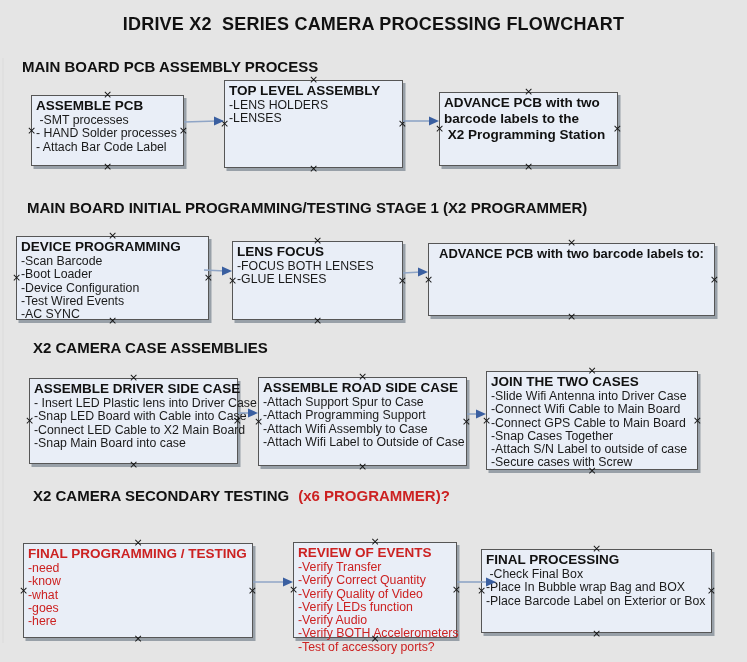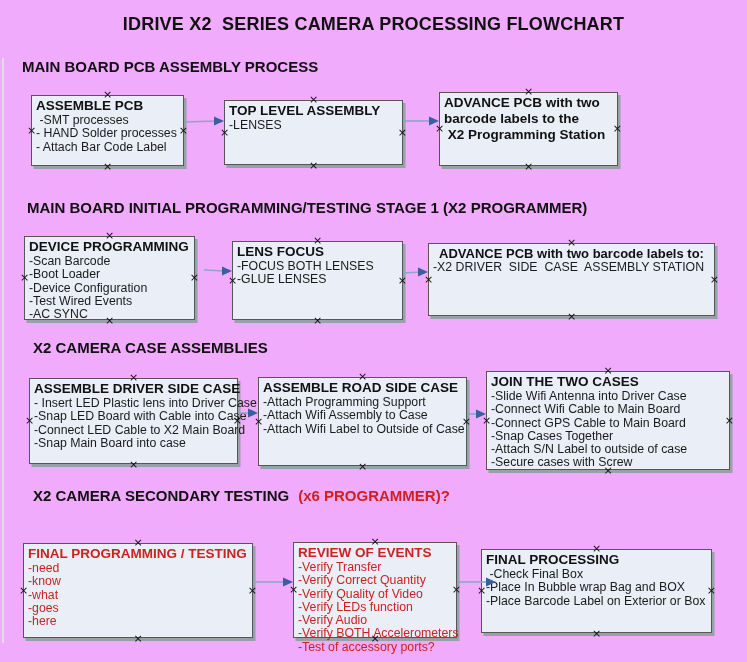--- a/index.html
+++ b/index.html
@@ -1,17 +1,17 @@
 <!DOCTYPE html>
 <html><head>
 <meta charset="utf-8">
 <style>
   html,body{margin:0;padding:0;background:#ffffff;}
   .canvas{
-    position:relative;width:747px;height:662px;background:#f0abfc;
+    position:relative;width:747px;height:662px;background:#e5e5e5;
     font-family:"Liberation Sans","DejaVu Sans",sans-serif;color:#1a1a1a;overflow:hidden;text-decoration:underline;
   }
   .page-title{
     position:absolute;top:14px;left:0;width:747px;margin:0;text-align:center;
     font-size:18px;font-weight:bold;color:#111;white-space:pre;letter-spacing:.2px;
   }
   .section-heading{
     position:absolute;font-size:15px;font-weight:bold;color:#111;white-space:pre;text-align:center;
   }
   .section-heading .red-note{color:#cc2222;margin-left:9px;}
@@ -51,38 +51,39 @@
   <div class="box" style="left:31px;top:87px;width:153px;height:71px">
     <div class="box-title">ASSEMBLE PCB</div>
     <div class="box-item"> -SMT processes</div>
     <div class="box-item">- HAND Solder processes</div>
     <div class="box-item">- Attach Bar Code Label</div>
   <span class="handle h-t">×</span>
       <span class="handle h-b">×</span>
       <span class="handle h-l">×</span>
       <span class="handle h-r">×</span>
     </div>
-  <div class="box" style="left:224px;top:92px;width:179px;height:65px">
+  <div class="box" style="left:224px;top:72px;width:179px;height:88px">
     <div class="box-title">TOP LEVEL ASSEMBLY</div>
+    <div class="box-item">-LENS HOLDERS</div>
     <div class="box-item">-LENSES</div>
   <span class="handle h-t">×</span>
       <span class="handle h-b">×</span>
       <span class="handle h-l">×</span>
       <span class="handle h-r">×</span>
     </div>
   <div class="box" style="left:439px;top:84px;width:179px;height:74px">
     <div class="box-title wrap">ADVANCE PCB with two barcode labels to the
  X2 Programming Station</div>
   <span class="handle h-t">×</span>
       <span class="handle h-b">×</span>
       <span class="handle h-l">×</span>
       <span class="handle h-r">×</span>
     </div>
 
-  <div class="box" style="left:24px;top:228px;width:171px;height:84px">
+  <div class="box" style="left:16px;top:228px;width:193px;height:84px">
     <div class="box-title">DEVICE PROGRAMMING</div>
     <div class="box-item">-Scan Barcode</div>
     <div class="box-item">-Boot Loader</div>
     <div class="box-item">-Device Configuration</div>
     <div class="box-item">-Test Wired Events</div>
     <div class="box-item">-AC SYNC</div>
   <span class="handle h-t">×</span>
       <span class="handle h-b">×</span>
       <span class="handle h-l">×</span>
       <span class="handle h-r">×</span>
@@ -91,49 +92,49 @@
     <div class="box-title">LENS FOCUS</div>
     <div class="box-item">-FOCUS BOTH LENSES</div>
     <div class="box-item">-GLUE LENSES</div>
   <span class="handle h-t">×</span>
       <span class="handle h-b">×</span>
       <span class="handle h-l">×</span>
       <span class="handle h-r">×</span>
     </div>
   <div class="box" style="left:428px;top:235px;width:287px;height:73px">
     <div class="box-title t13">ADVANCE PCB with two barcode labels to:</div>
-    <div class="box-item">-X2 DRIVER  SIDE  CASE  ASSEMBLY STATION</div>
   <span class="handle h-t">×</span>
       <span class="handle h-b">×</span>
       <span class="handle h-l">×</span>
       <span class="handle h-r">×</span>
     </div>
 
   <div class="box" style="left:29px;top:370px;width:209px;height:86px">
     <div class="box-title">ASSEMBLE DRIVER SIDE CASE</div>
     <div class="box-item">- Insert LED Plastic lens into Driver Case</div>
     <div class="box-item">-Snap LED Board with Cable into Case</div>
     <div class="box-item">-Connect LED Cable to X2 Main Board</div>
     <div class="box-item">-Snap Main Board into case</div>
   <span class="handle h-t">×</span>
       <span class="handle h-b">×</span>
       <span class="handle h-l">×</span>
       <span class="handle h-r">×</span>
     </div>
   <div class="box" style="left:258px;top:369px;width:209px;height:89px">
     <div class="box-title">ASSEMBLE ROAD SIDE CASE</div>
+    <div class="box-item">-Attach Support Spur to Case</div>
     <div class="box-item">-Attach Programming Support</div>
     <div class="box-item">-Attach Wifi Assembly to Case</div>
     <div class="box-item">-Attach Wifi Label to Outside of Case</div>
   <span class="handle h-t">×</span>
       <span class="handle h-b">×</span>
       <span class="handle h-l">×</span>
       <span class="handle h-r">×</span>
     </div>
-  <div class="box" style="left:486px;top:363px;width:244px;height:99px">
+  <div class="box" style="left:486px;top:363px;width:212px;height:99px">
     <div class="box-title">JOIN THE TWO CASES</div>
     <div class="box-item">-Slide Wifi Antenna into Driver Case</div>
     <div class="box-item">-Connect Wifi Cable to Main Board</div>
     <div class="box-item">-Connect GPS Cable to Main Board</div>
     <div class="box-item">-Snap Cases Together</div>
     <div class="box-item">-Attach S/N Label to outside of case</div>
     <div class="box-item">-Secure cases with Screw</div>
   <span class="handle h-t">×</span>
       <span class="handle h-b">×</span>
       <span class="handle h-l">×</span>

